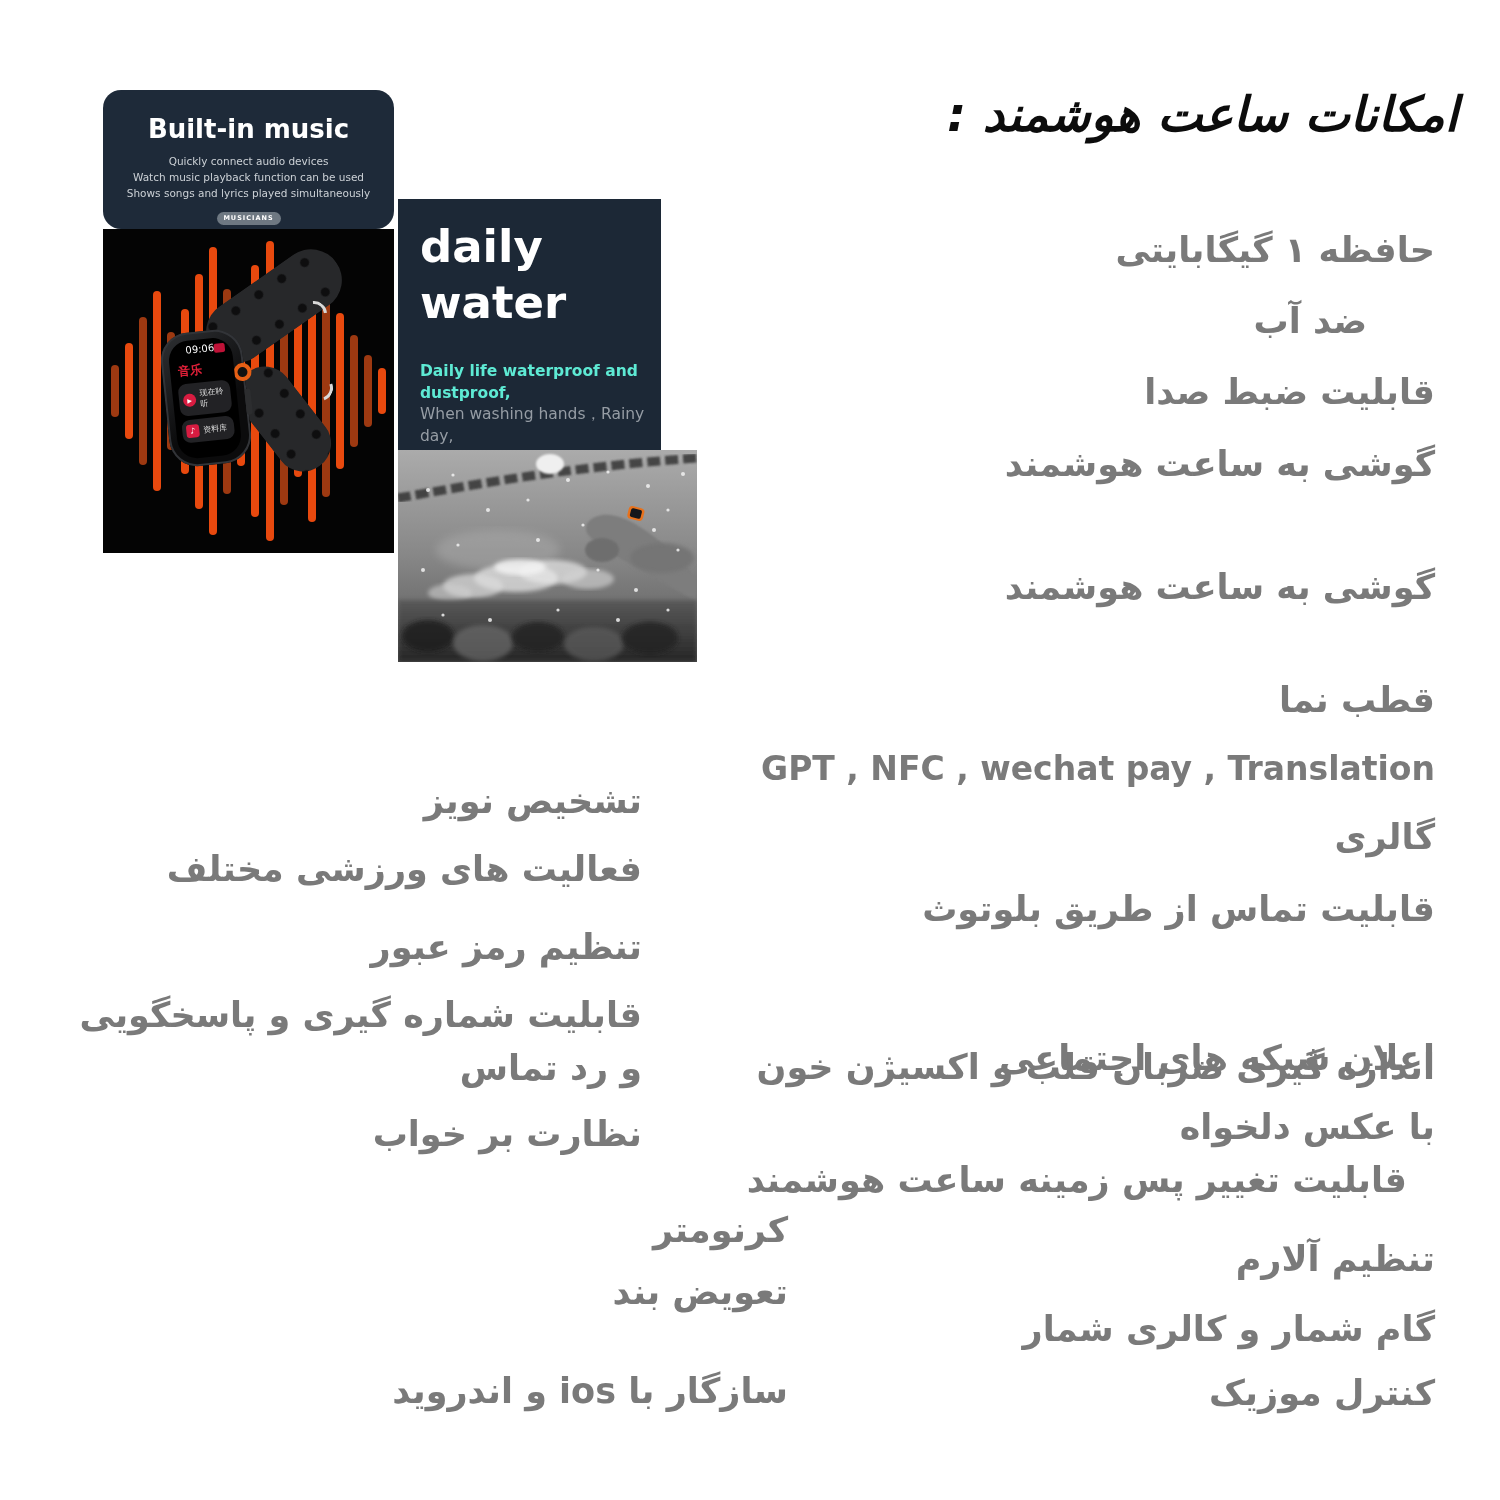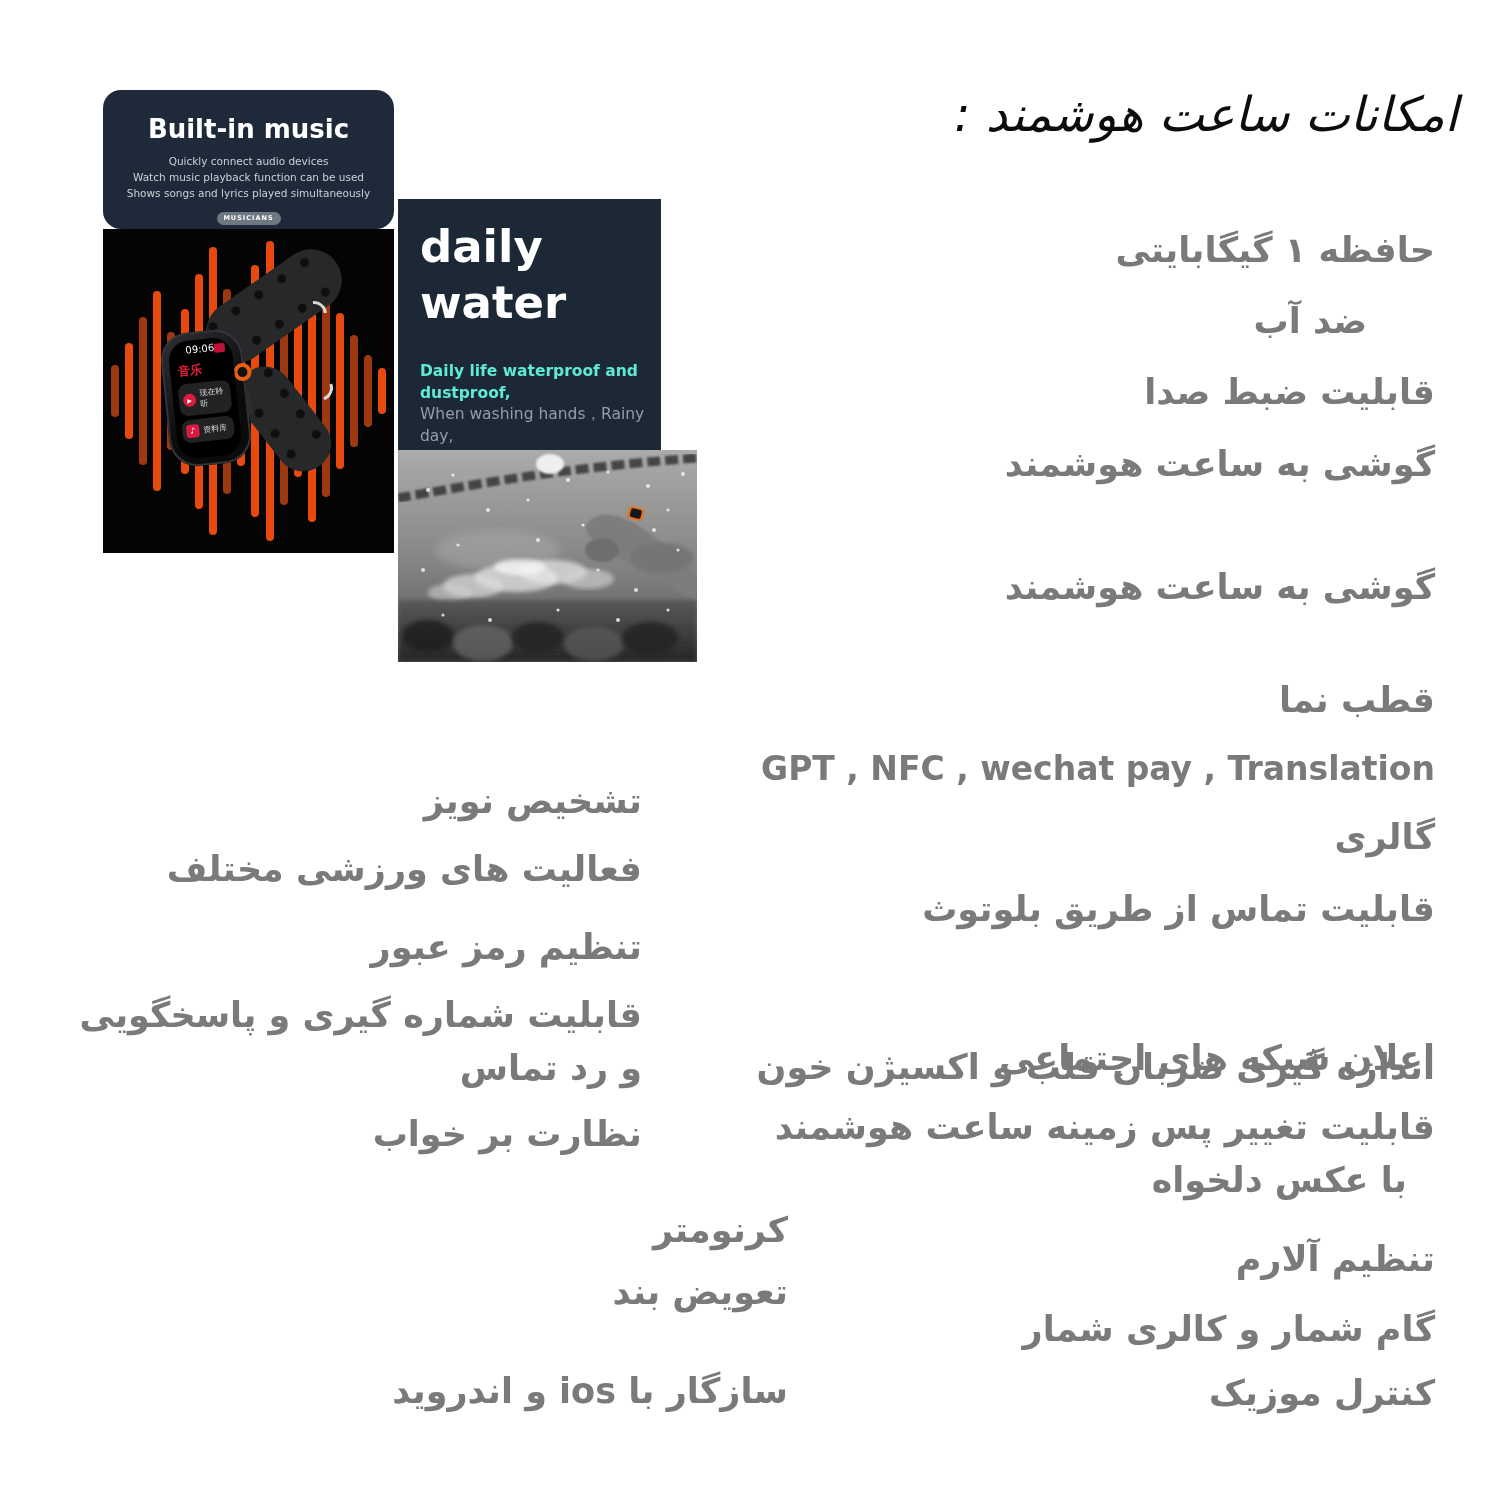--- a/index.html
+++ b/index.html
@@ -1,20 +1,20 @@
 <!DOCTYPE html>
 <html lang="fa"><head>
 <meta charset="utf-8">
 <style>
   html,body{margin:0;padding:0;background:#fff;}
   .page{position:relative;width:1500px;height:1500px;background:#fff;overflow:hidden;
         font-family:"DejaVu Sans", sans-serif;}
 
   
-  .heading{position:absolute;top:86px;right:42px;font-size:48px;font-weight:400;font-style:italic;
+  .heading{position:absolute;top:86px;right:42px;font-size:48px;font-weight:700;font-style:italic;
            color:#0c0c0c;direction:rtl;white-space:nowrap;letter-spacing:-1px;}
 
   
   .feature-item{position:absolute;color:#7a7a7a;font-weight:700;font-size:35px;line-height:53px;
                 text-align:right;direction:rtl;white-space:nowrap;}
   .feature-item .line{display:block;}
 
   .right-col .feature-item{right:65px;}
   .right-col .feature-item:nth-child(1){top:224px;}
   .right-col .feature-item:nth-child(2){top:295px;margin-right:68px;}
@@ -136,22 +136,22 @@
       <div class="feature-item">
         <div class="line" dir="auto">قابلیت تماس از طریق بلوتوث</div>
       </div>
       <div class="feature-item">
         <div class="line" dir="auto">اندازه گیری ضربان قلب و اکسیژن خون</div>
       </div>
       <div class="feature-item">
         <div class="line" dir="auto">اعلان شبکه های اجتماعی</div>
       </div>
       <div class="feature-item">
+        <div class="line" dir="auto">با عکس دلخواه</div>
         <div class="line" dir="auto">قابلیت تغییر پس زمینه ساعت هوشمند</div>
-        <div class="line" dir="auto">با عکس دلخواه</div>
       </div>
       <div class="feature-item">
         <div class="line" dir="auto">تنظیم آلارم</div>
       </div>
       <div class="feature-item">
         <div class="line" dir="auto">گام شمار و کالری شمار</div>
       </div>
       <div class="feature-item">
         <div class="line" dir="auto">کنترل موزیک</div>
       </div>

